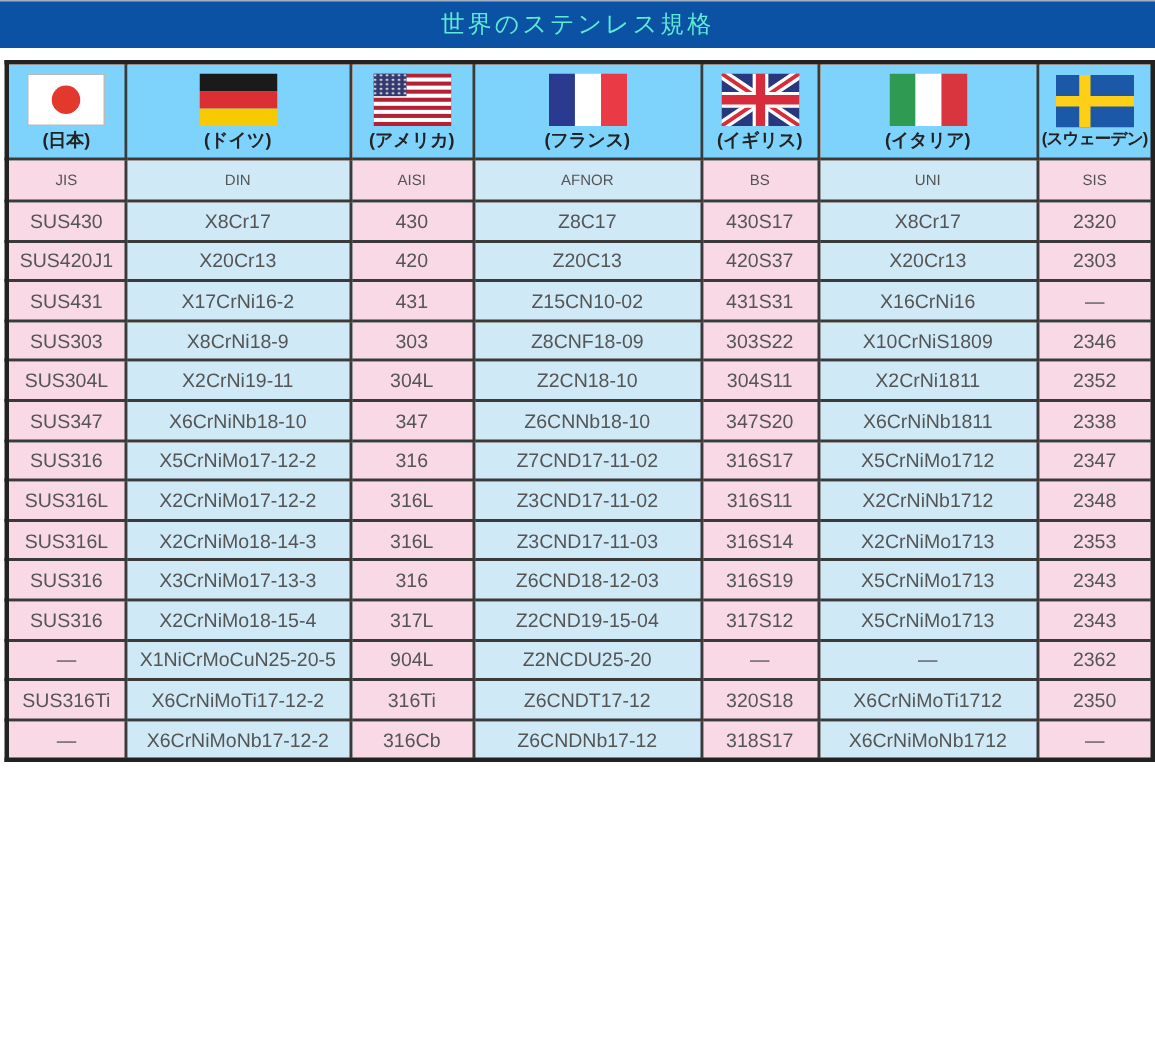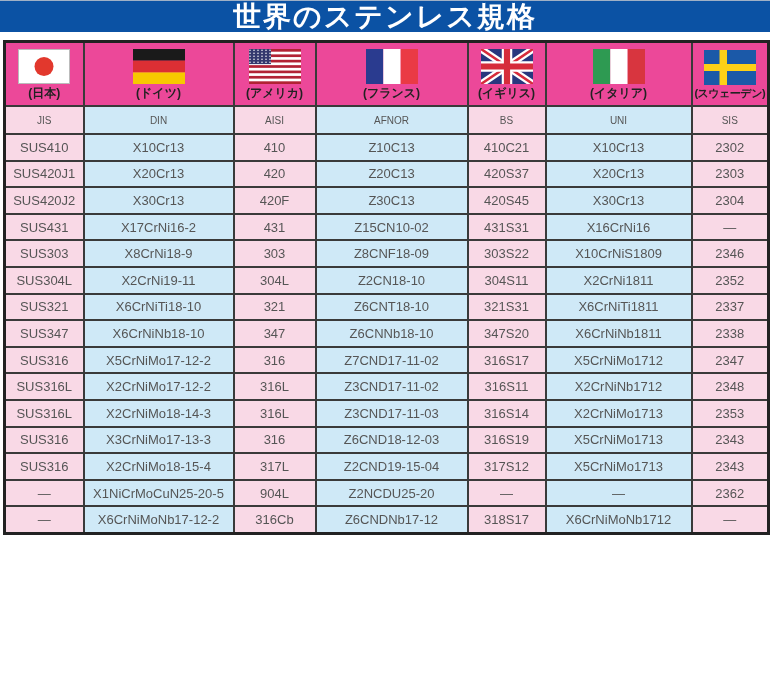--- a/index.html
+++ b/index.html
@@ -11,41 +11,41 @@
     overflow:hidden;
   }
   
   .banner{
     width:770px;height:31px;
     background:#0b52a4;
     border-top:1px solid #9fb0c6;
     display:flex;align-items:center;justify-content:center;
   }
   .banner h1{
-    margin:0;color:#ffffff;
-    font-size:28px;font-weight:bold;letter-spacing:2px;
+    margin:0;color:#5eead4;
+    font-size:16px;font-weight:normal;letter-spacing:2px;
     line-height:1;
   }
   
   .tbl-wrap{margin:8px 3px 0 3px;}
   table{
     width:764px;table-layout:fixed;
     border-collapse:collapse;
     border:3px solid #222222;
   }
   th,td{
     border:2px solid #3a3a3a;
     text-align:center;vertical-align:middle;
     padding:0;overflow:hidden;white-space:nowrap;
   }
   
   .c-pink{background:#f9d9e6;}
   .c-blue{background:#cfe9f7;}
   .flag-row th{
-    background:#ec4899;
+    background:#7dd3fc;
     height:62px;vertical-align:middle;
   }
   .flag-box{display:flex;flex-direction:column;align-items:center;justify-content:center;}
   .flag-box svg{display:block;}
   .flag-label{
     margin-top:3px;font-size:12px;color:#222222;line-height:1;
   }
   .flag-label.narrow{font-size:11px;letter-spacing:-0.5px;}
   .std-row td{
     height:26px;font-size:10px;color:#555555;
@@ -178,47 +178,38 @@
       <td class="c-blue">DIN</td>
       <td class="c-pink">AISI</td>
       <td class="c-blue">AFNOR</td>
       <td class="c-pink">BS</td>
       <td class="c-blue">UNI</td>
       <td class="c-pink">SIS</td>
     </tr>
   </thead>
   <tbody id="table-body">
         <tr>
-          <td class="c-pink">SUS410</td>
-          <td class="c-blue">X10Cr13</td>
-          <td class="c-pink">410</td>
-          <td class="c-blue">Z10C13</td>
-          <td class="c-pink">410C21</td>
-          <td class="c-blue">X10Cr13</td>
-          <td class="c-pink">2302</td>
+          <td class="c-pink">SUS430</td>
+          <td class="c-blue">X8Cr17</td>
+          <td class="c-pink">430</td>
+          <td class="c-blue">Z8C17</td>
+          <td class="c-pink">430S17</td>
+          <td class="c-blue">X8Cr17</td>
+          <td class="c-pink">2320</td>
         </tr>
         <tr>
           <td class="c-pink">SUS420J1</td>
           <td class="c-blue">X20Cr13</td>
           <td class="c-pink">420</td>
           <td class="c-blue">Z20C13</td>
           <td class="c-pink">420S37</td>
           <td class="c-blue">X20Cr13</td>
           <td class="c-pink">2303</td>
         </tr>
         <tr>
-          <td class="c-pink">SUS420J2</td>
-          <td class="c-blue">X30Cr13</td>
-          <td class="c-pink">420F</td>
-          <td class="c-blue">Z30C13</td>
-          <td class="c-pink">420S45</td>
-          <td class="c-blue">X30Cr13</td>
-          <td class="c-pink">2304</td>
-        </tr>
-        <tr>
           <td class="c-pink">SUS431</td>
           <td class="c-blue">X17CrNi16-2</td>
           <td class="c-pink">431</td>
           <td class="c-blue">Z15CN10-02</td>
           <td class="c-pink">431S31</td>
           <td class="c-blue">X16CrNi16</td>
           <td class="c-pink">—</td>
         </tr>
         <tr>
           <td class="c-pink">SUS303</td>
@@ -232,29 +223,20 @@
         <tr>
           <td class="c-pink">SUS304L</td>
           <td class="c-blue">X2CrNi19-11</td>
           <td class="c-pink">304L</td>
           <td class="c-blue">Z2CN18-10</td>
           <td class="c-pink">304S11</td>
           <td class="c-blue">X2CrNi1811</td>
           <td class="c-pink">2352</td>
         </tr>
         <tr>
-          <td class="c-pink">SUS321</td>
-          <td class="c-blue">X6CrNiTi18-10</td>
-          <td class="c-pink">321</td>
-          <td class="c-blue">Z6CNT18-10</td>
-          <td class="c-pink">321S31</td>
-          <td class="c-blue">X6CrNiTi1811</td>
-          <td class="c-pink">2337</td>
-        </tr>
-        <tr>
           <td class="c-pink">SUS347</td>
           <td class="c-blue">X6CrNiNb18-10</td>
           <td class="c-pink">347</td>
           <td class="c-blue">Z6CNNb18-10</td>
           <td class="c-pink">347S20</td>
           <td class="c-blue">X6CrNiNb1811</td>
           <td class="c-pink">2338</td>
         </tr>
         <tr>
           <td class="c-pink">SUS316</td>
@@ -304,20 +286,29 @@
         <tr>
           <td class="c-pink">—</td>
           <td class="c-blue">X1NiCrMoCuN25-20-5</td>
           <td class="c-pink">904L</td>
           <td class="c-blue">Z2NCDU25-20</td>
           <td class="c-pink">—</td>
           <td class="c-blue">—</td>
           <td class="c-pink">2362</td>
         </tr>
         <tr>
+          <td class="c-pink">SUS316Ti</td>
+          <td class="c-blue">X6CrNiMoTi17-12-2</td>
+          <td class="c-pink">316Ti</td>
+          <td class="c-blue">Z6CNDT17-12</td>
+          <td class="c-pink">320S18</td>
+          <td class="c-blue">X6CrNiMoTi1712</td>
+          <td class="c-pink">2350</td>
+        </tr>
+        <tr>
           <td class="c-pink">—</td>
           <td class="c-blue">X6CrNiMoNb17-12-2</td>
           <td class="c-pink">316Cb</td>
           <td class="c-blue">Z6CNDNb17-12</td>
           <td class="c-pink">318S17</td>
           <td class="c-blue">X6CrNiMoNb1712</td>
           <td class="c-pink">—</td>
         </tr>
       </tbody>
 </table>

